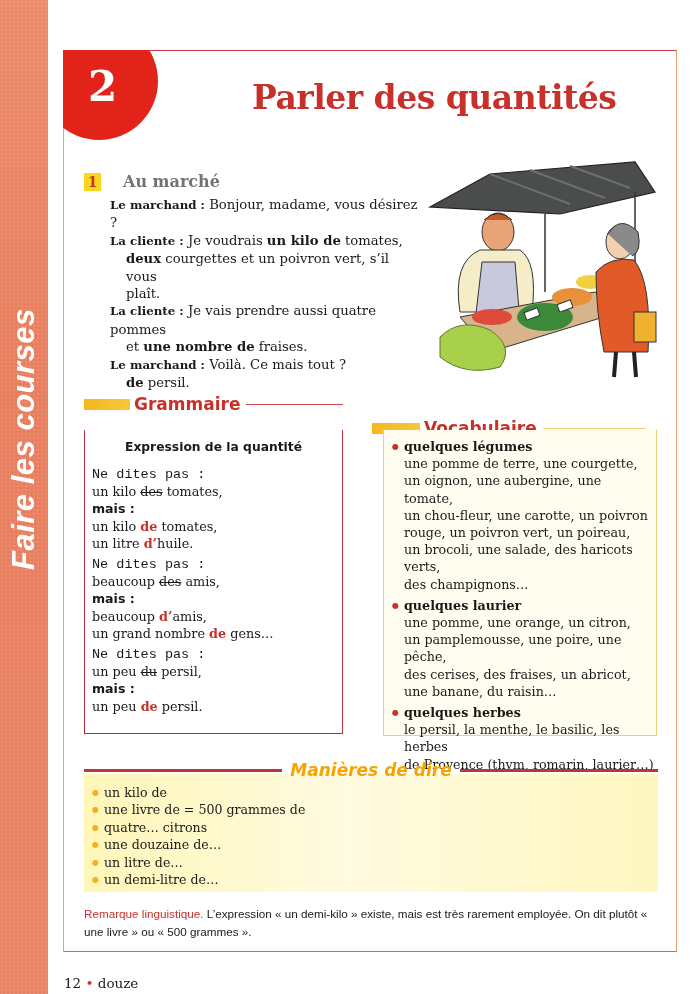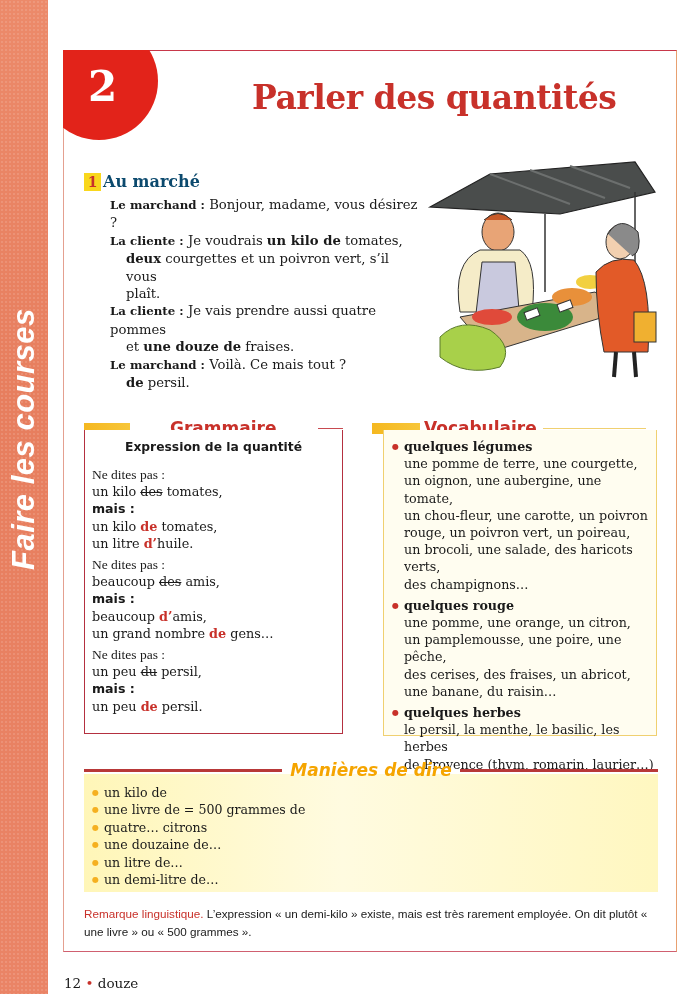--- a/index.html
+++ b/index.html
@@ -41,21 +41,21 @@
       position: absolute; left: 252px; top: 78px;
       font-family: "DejaVu Serif", serif; font-weight: bold; font-size: 33px;
       color: #c8312a; letter-spacing: -0.5px;
     }
 
     .exercise-head { position: absolute; left: 84px; top: 172px; display: flex; align-items: center; }
     .exercise-num {
       display: inline-block; width: 17px; height: 18px; background: #f9d71c;
       color: #c8312a; font-weight: bold; font-size: 14px; text-align: center; line-height: 18px;
     }
-    .exercise-title { margin-left: 2px; font-weight: bold; font-size: 16px; color: #0c4a6e; }
+    .exercise-title { margin-left: 22px; font-weight: bold; font-size: 16px; color: #737373; }
 
     .dialogue { position: absolute; left: 110px; top: 196px; width: 310px; font-size: 13.2px; line-height: 17.4px; }
     .dialogue .line { text-indent: 0; }
     .dialogue .cont { padding-left: 16px; }
     .dialogue .speaker { font-weight: bold; font-size: 11.8px; }
     .dialogue b { font-weight: bold; }
 
     .illustration { position: absolute; left: 420px; top: 152px; width: 240px; height: 230px; }
 
     .box-header { position: absolute; display: flex; align-items: center; }
@@ -68,21 +68,21 @@
 
     .gram-box {
       position: absolute; left: 84px; top: 430px; width: 259px; height: 304px;
       border: 1px solid #b43040; border-top: none; background: #ffffff;
     }
     .gram-sub {
       position: absolute; left: 0; top: 10px; width: 100%; text-align: center;
       font-family: "DejaVu Sans", sans-serif; font-weight: bold; font-size: 12.3px;
     }
     .gram-body { position: absolute; left: 7px; top: 36px; width: 245px; font-size: 12.8px; line-height: 17.2px; }
-    .gram-body .sans { font-family: Liberation Serif, serif; font-size: 13.5px; }
+    .gram-body .sans { font-family: Liberation Mono, monospace; font-size: 13.5px; }
     .gram-body .bold { font-family: "DejaVu Sans", sans-serif; font-weight: bold; font-size: 12.6px; }
     .gram-body .gap { height: 4px; }
     .strike { text-decoration: line-through; text-decoration-thickness: 1px; }
     .red { color: #c8312a; font-weight: bold; }
 
     .voc-box {
       position: absolute; left: 383px; top: 430px; width: 274px; height: 306px;
       border: 1px solid #f0d070; border-top: none; background: #fffdf0;
     }
     .voc-body { position: absolute; left: 8px; top: 8px; width: 262px; font-size: 12.7px; line-height: 17.2px; }
@@ -135,21 +135,21 @@
   <span class="exercise-num">1</span>
   <span class="exercise-title">Au marché</span>
 </div>
 
 <div class="dialogue" id="dialogue">
     <div class="line"><span class="speaker">Le marchand :</span><span> Bonjour, madame, vous désirez ?</span></div>
     <div class="line"><span class="speaker">La cliente :</span><span> Je voudrais </span><b>un kilo de</b><span> tomates,</span></div>
     <div class="cont"><b>deux</b><span> courgettes et un poivron vert, s’il vous</span></div>
     <div class="cont"><span>plaît.</span></div>
     <div class="line"><span class="speaker">La cliente :</span><span> Je vais prendre aussi quatre pommes</span></div>
-    <div class="cont"><span>et </span><b>une douze de</b><span> fraises.</span></div>
+    <div class="cont"><span>et </span><b>une nombre de</b><span> fraises.</span></div>
     <div class="line"><span class="speaker">Le marchand :</span><span> Voilà. Ce mais tout ?</span></div>
     <div class="cont"><b>de</b><span> persil.</span></div>
   </div>
 
 <svg class="illustration" viewBox="0 0 240 230">
 
   <path d="M10 55 L70 22 L215 10 L235 40 L140 62 Z" fill="#4a4d4c" stroke="#222" stroke-width="1.2"></path>
   <path d="M70 22 L150 52 M110 18 L185 46 M150 14 L210 36" stroke="#6c6f6e" stroke-width="2" fill="none"></path>
   <line x1="125" y1="62" x2="125" y2="140" stroke="#333" stroke-width="1.5"></line>
   <line x1="215" y1="40" x2="215" y2="110" stroke="#333" stroke-width="1.5"></line>
@@ -169,21 +169,21 @@
   <rect x="138" y="150" width="14" height="8" fill="#fff" stroke="#333" transform="rotate(-20 145 154)"></rect>
 
   <ellipse cx="200" cy="90" rx="14" ry="17" fill="#f2d0b0" stroke="#333"></ellipse>
   <path d="M188 82 Q200 62 218 80 Q222 100 212 104" fill="#8a8a8a" stroke="#333"></path>
   <path d="M176 120 Q190 104 214 108 Q232 130 228 200 L184 200 Q176 160 176 120 Z" fill="#e25a28" stroke="#333"></path>
   <rect x="214" y="160" width="22" height="30" fill="#f0b030" stroke="#333"></rect>
   <line x1="196" y1="200" x2="194" y2="225" stroke="#222" stroke-width="4"></line>
   <line x1="214" y1="200" x2="216" y2="225" stroke="#222" stroke-width="4"></line>
 </svg>
 
-<div class="box-header" style="left:84px; top:418px; width:259px;gap:36px;">
+<div class="box-header" style="left:84px; top:394px; width:259px;">
   <span class="bar" style="width:46px;"></span>
   <span class="label">Grammaire</span>
   <span class="rule"></span>
 </div>
 <div class="gram-box">
   <div class="gram-sub">Expression de la quantité</div>
   <div class="gram-body" id="gram-body">
       <div class="sans">Ne dites pas :</div>
       <div><span>un kilo </span><span class="strike">des</span><span> tomates,</span></div>
       <div class="bold">mais :</div>
@@ -218,21 +218,21 @@
         <div class="words">une pomme de terre, une courgette,</div>
         <div class="words">un oignon, une aubergine, une tomate,</div>
         <div class="words">un chou-fleur, une carotte, un poivron</div>
         <div class="words">rouge, un poivron vert, un poireau,</div>
         <div class="words">un brocoli, une salade, des haricots verts,</div>
         <div class="words">des champignons…</div>
       </div>
       <div class="sect">
         <div class="cat">
           <span class="bullet" style="font-size: 8px;">●</span>
-          <span>quelques rouge</span>
+          <span>quelques laurier</span>
         </div>
         <div class="words">une pomme, une orange, un citron,</div>
         <div class="words">un pamplemousse, une poire, une pêche,</div>
         <div class="words">des cerises, des fraises, un abricot,</div>
         <div class="words">une banane, du raisin…</div>
       </div>
       <div class="sect">
         <div class="cat">
           <span class="bullet" style="font-size: 8px;">●</span>
           <span>quelques herbes</span>

